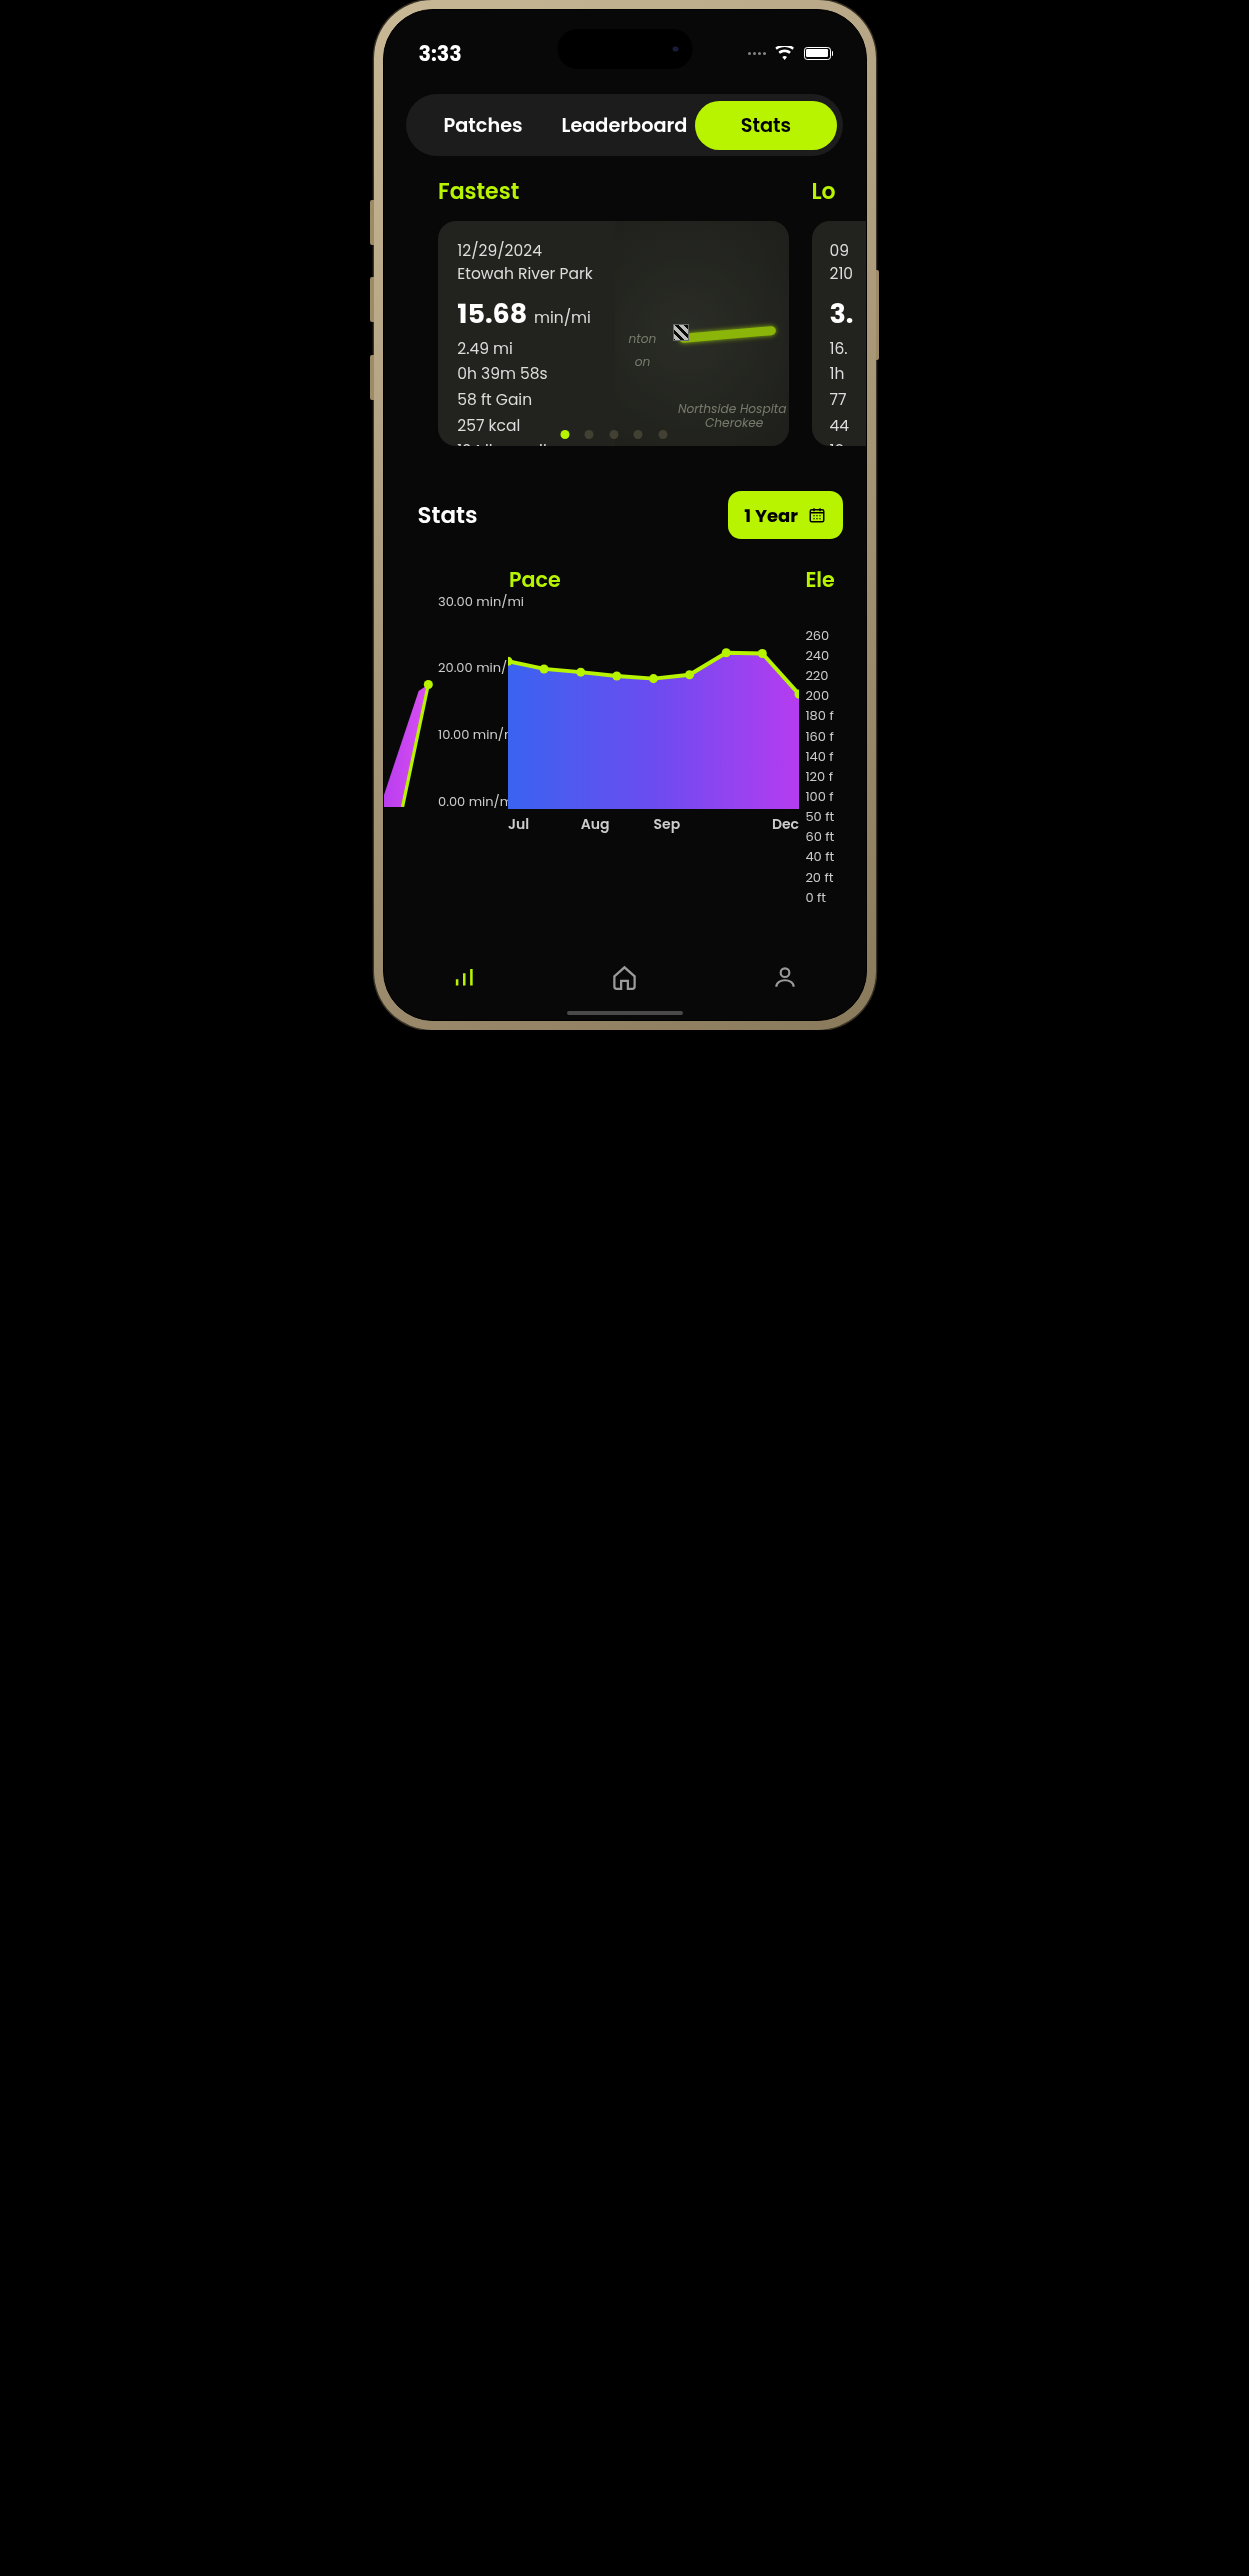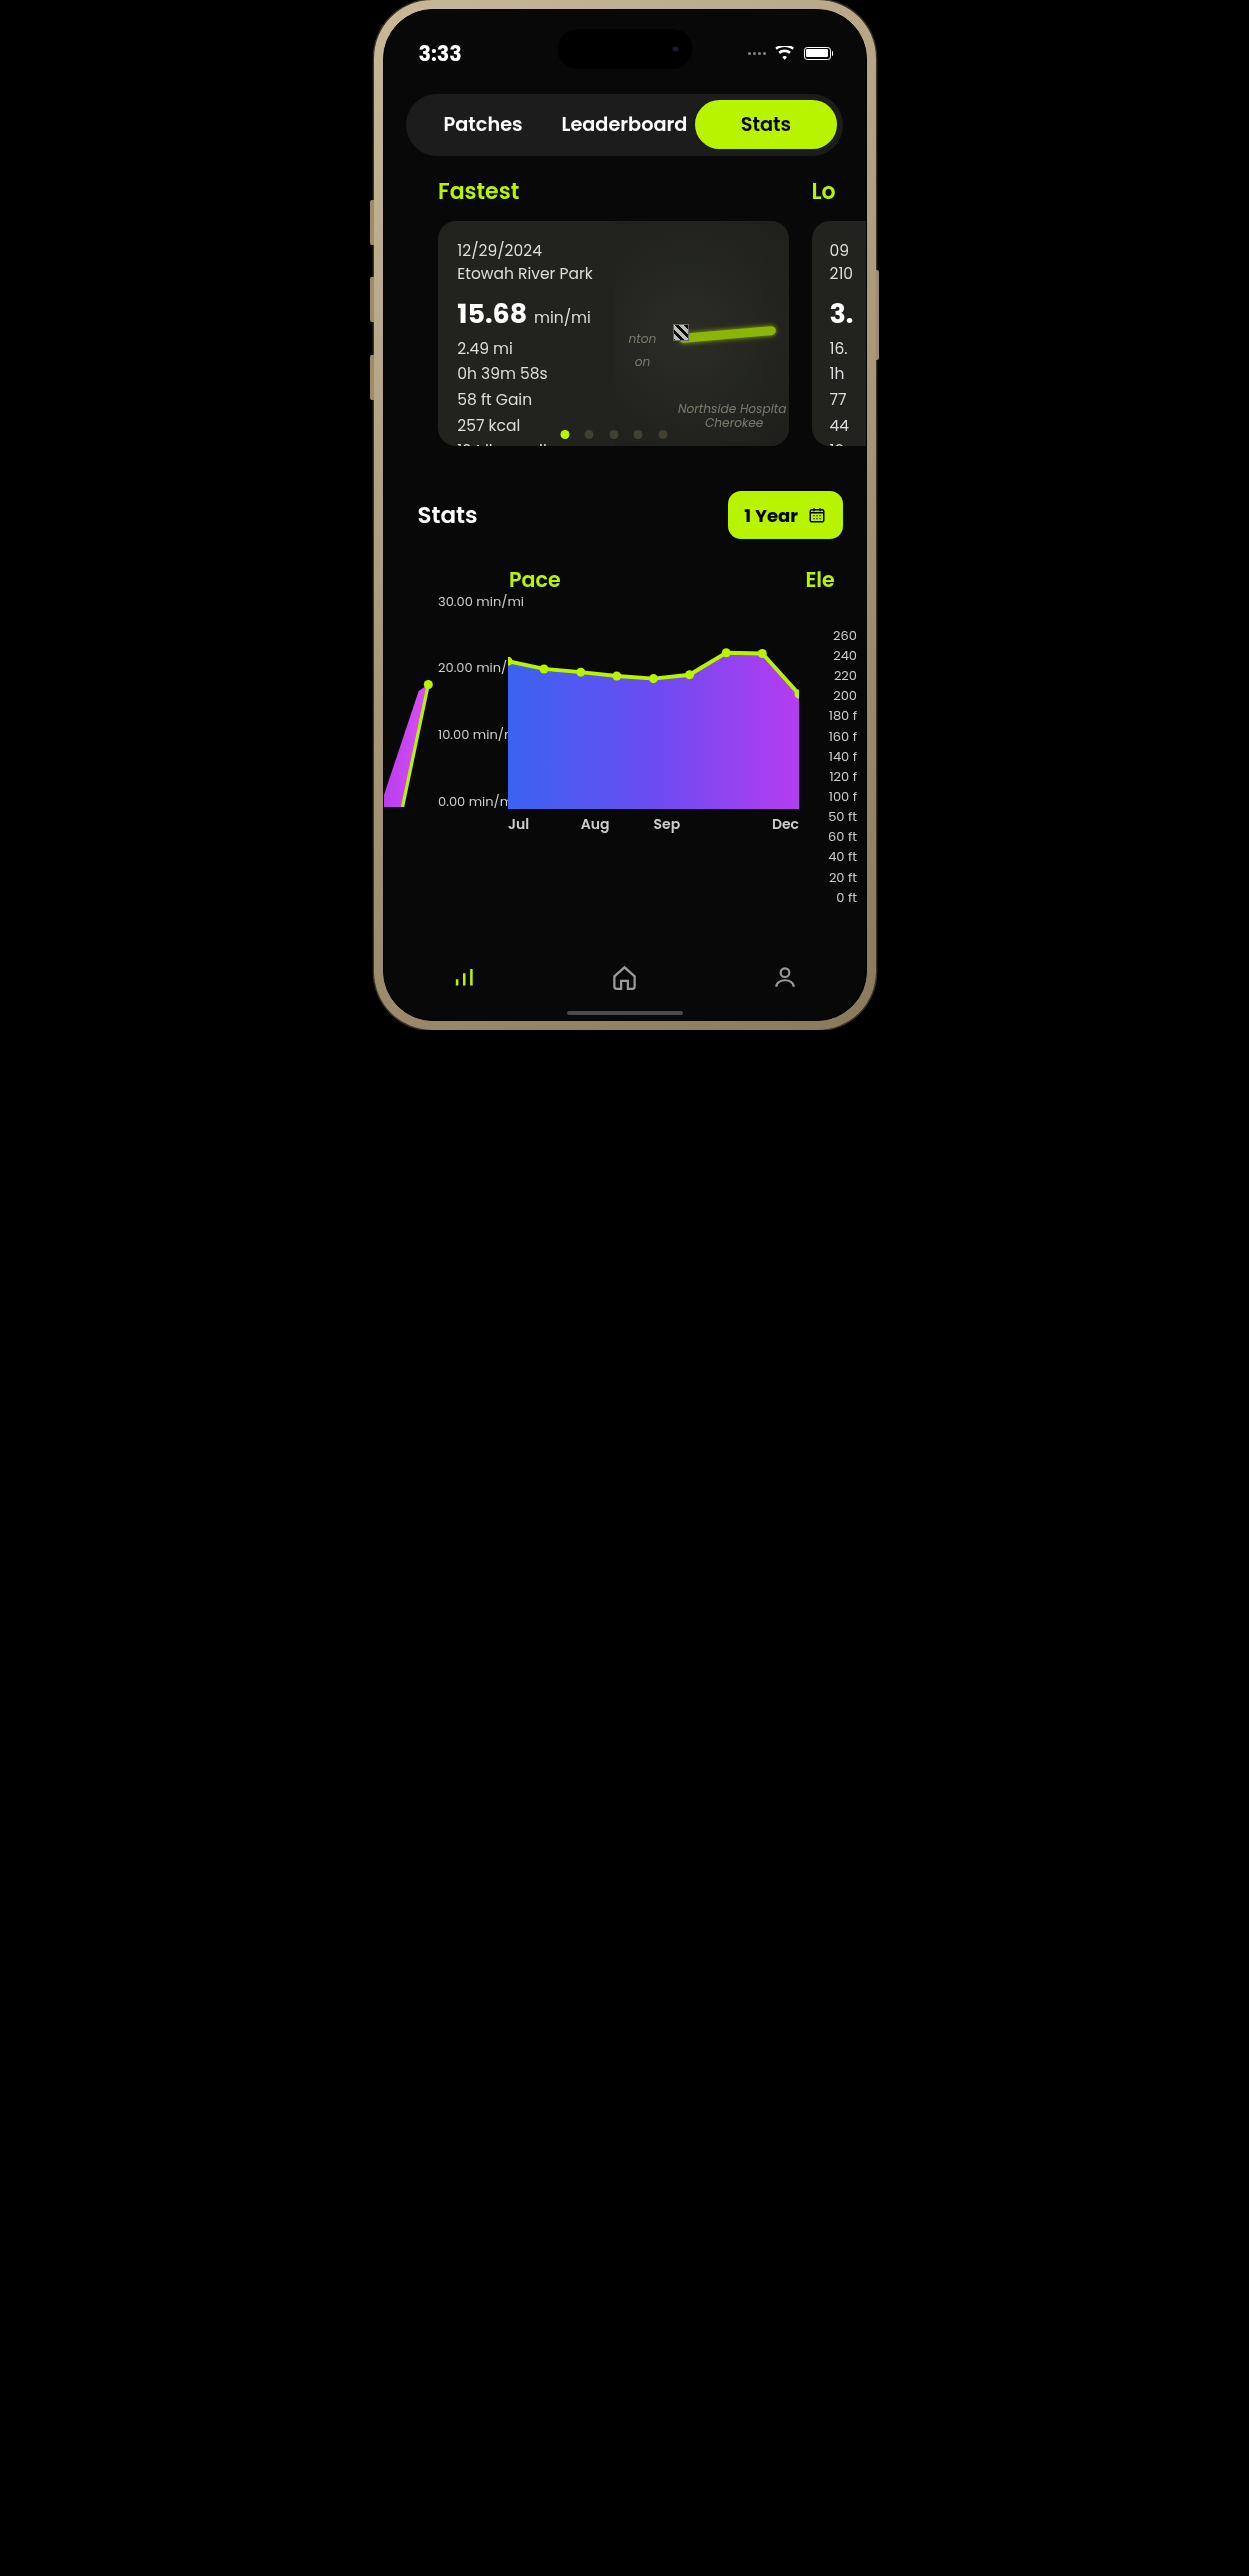--- a/index.html
+++ b/index.html
@@ -77,21 +77,21 @@
 .battery-fill { position: absolute; left: 1.3px; top: 1.3px; bottom: 1.3px; right: 1.3px; background: #fff; border-radius: 1.3px; }
 
 .content { position: absolute; top: 71px; left: 0; right: 0; bottom: 0; padding: 0 22.5px; overflow: hidden; }
 
 
 .seg-tabs {
   background: #1c1c1c;
   border-radius: 31px;
   height: 62px;
   display: flex;
-  align-items: flex-start;
+  align-items: flex-end;
   padding: 6.4px;
   margin-top: 13px;
 }
 .seg-tab {
   flex: 1;
   text-align: center;
   font-size: 19.3px;
   font-weight: 600;
   color: #fff;
   height: 49px;
@@ -202,21 +202,21 @@
   width: 291px;
   display: flex;
   color: #ccc;
   font-size: 14px; font-weight: 600;
 }
 .x-axis div { flex: 1; text-align: left; }
 .x-axis div:last-child { text-align: right; }
 
 .chart-prev svg { position: absolute; bottom: 40px; left: 0; width: 58px; height: 129px; }
 
-.elev-ticks { display: flex; flex-direction: column; color: #ccc; font-size: 13px; line-height: 1.55; margin-top: 31px; align-items: flex-end; }
+.elev-ticks { display: flex; flex-direction: column; color: #ccc; font-size: 13px; line-height: 1.55; margin-top: 31px; }
 
 
 .bottom-nav {
   position: absolute;
   bottom: 14px; left: 0; right: 0;
   height: 58px;
   display: flex;
   justify-content: space-around;
   align-items: center;
 }

